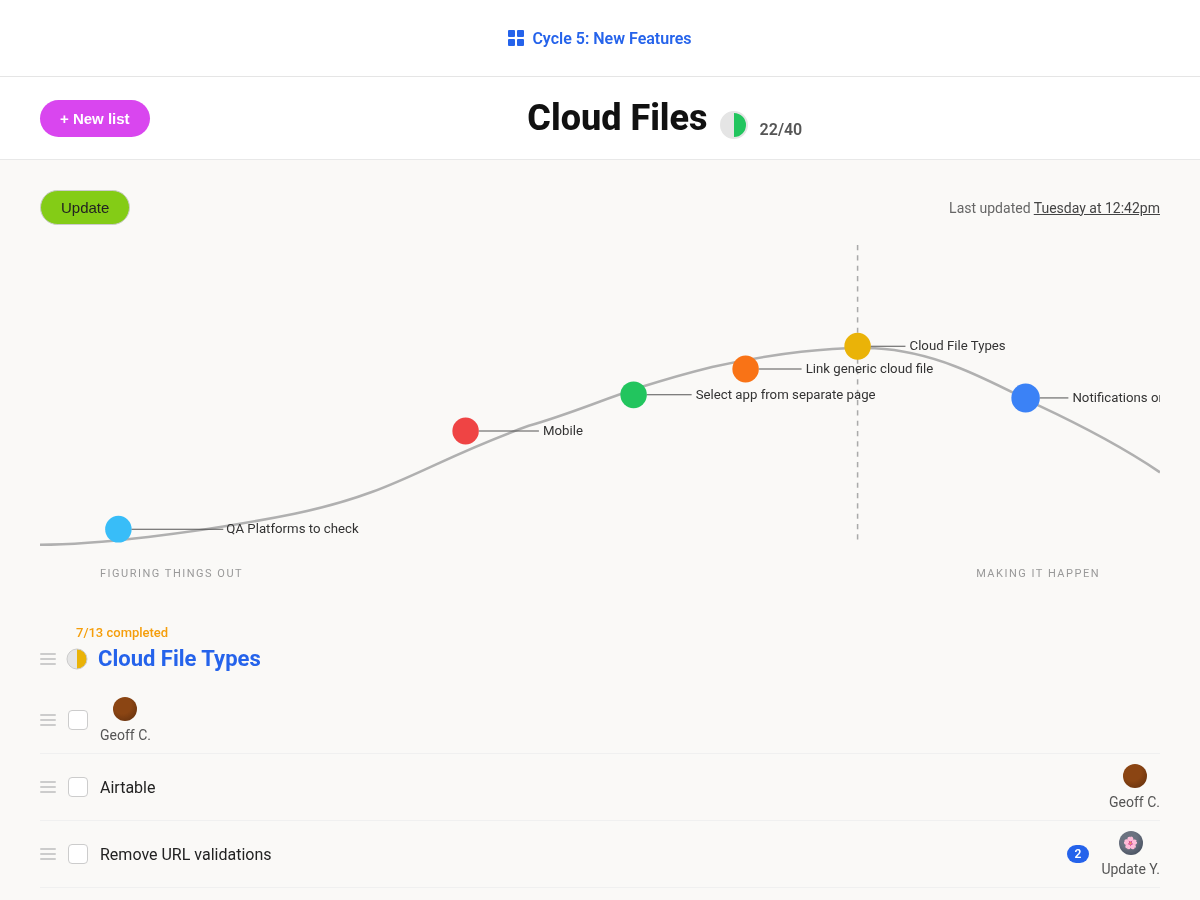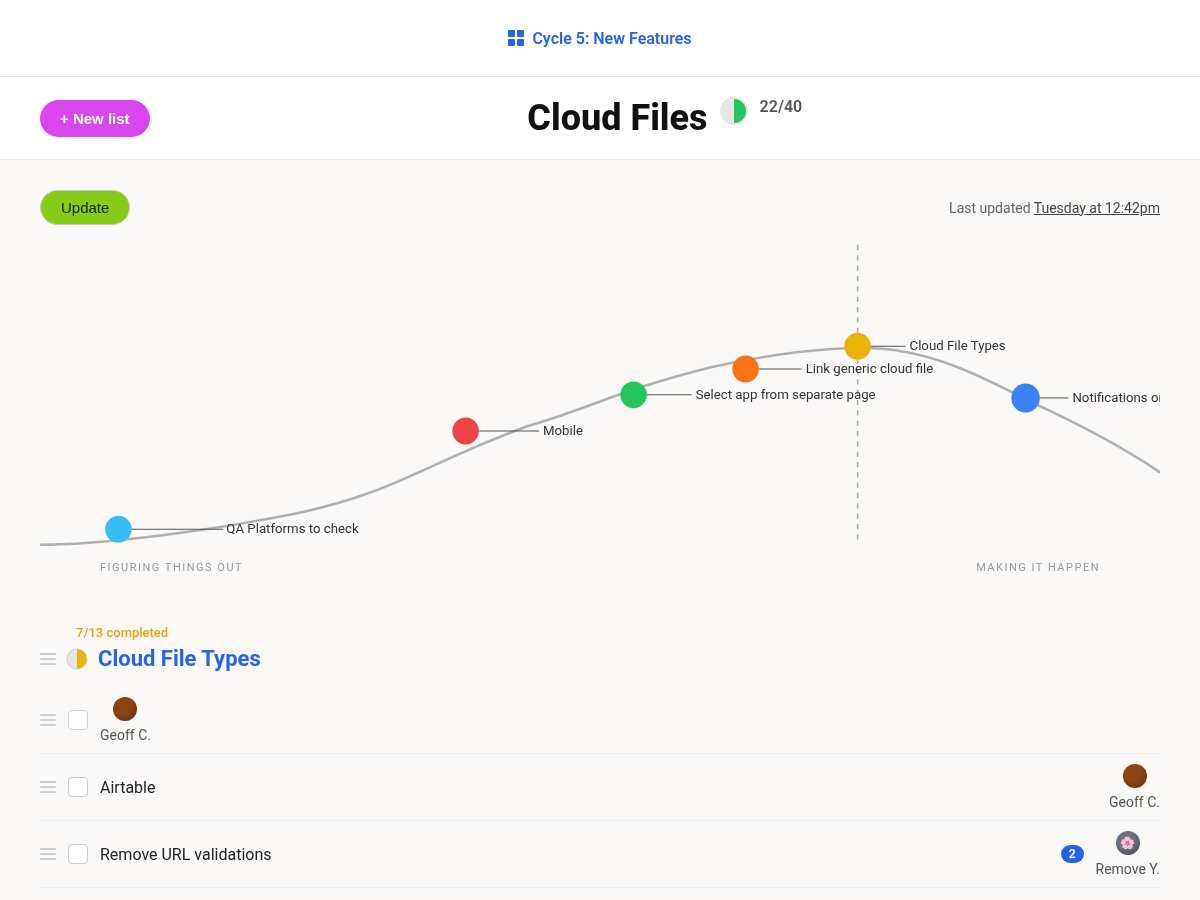--- a/index.html
+++ b/index.html
@@ -61,21 +61,21 @@
       font-weight: 600;
       cursor: pointer;
       display: flex;
       align-items: center;
       gap: 6px;
       white-space: nowrap;
     }
     .page-title-area {
       flex: 1;
       display: flex;
-      align-items: flex-start;
+      align-items: flex-end;
       justify-content: center;
       gap: 12px;
     }
     .page-title {
       font-size: 36px;
       font-weight: 800;
       color: #111;
     }
     .progress-icon {
       width: 28px;
@@ -124,21 +124,21 @@
     .chart-container {
       position: relative;
       width: 100%;
       height: 340px;
       margin-bottom: 40px;
     }
     .chart-labels {
       display: flex;
       justify-content: space-between;
       padding: 0 60px;
-      margin-top: 2px;
+      margin-top: 8px;
       align-items: center;
     }
     .chart-label {
       font-size: 11px;
       letter-spacing: 1.5px;
       color: #999;
       text-transform: uppercase;
     }
 
     
@@ -357,18 +357,18 @@
       <div class="drag-handle">
         <span></span>
           <span></span>
           <span></span>
       </div>
       <div class="task-checkbox"></div>
       <span class="task-name">Remove URL validations</span>
       <span class="badge">2</span>
       <div class="assignee">
         <div class="avatar avatar-daniel">🌸</div>
-        <span>Remove Y.</span>
+        <span>Update Y.</span>
       </div>
     </div>
   </div>
 
 </div>
 
 </body></html>

